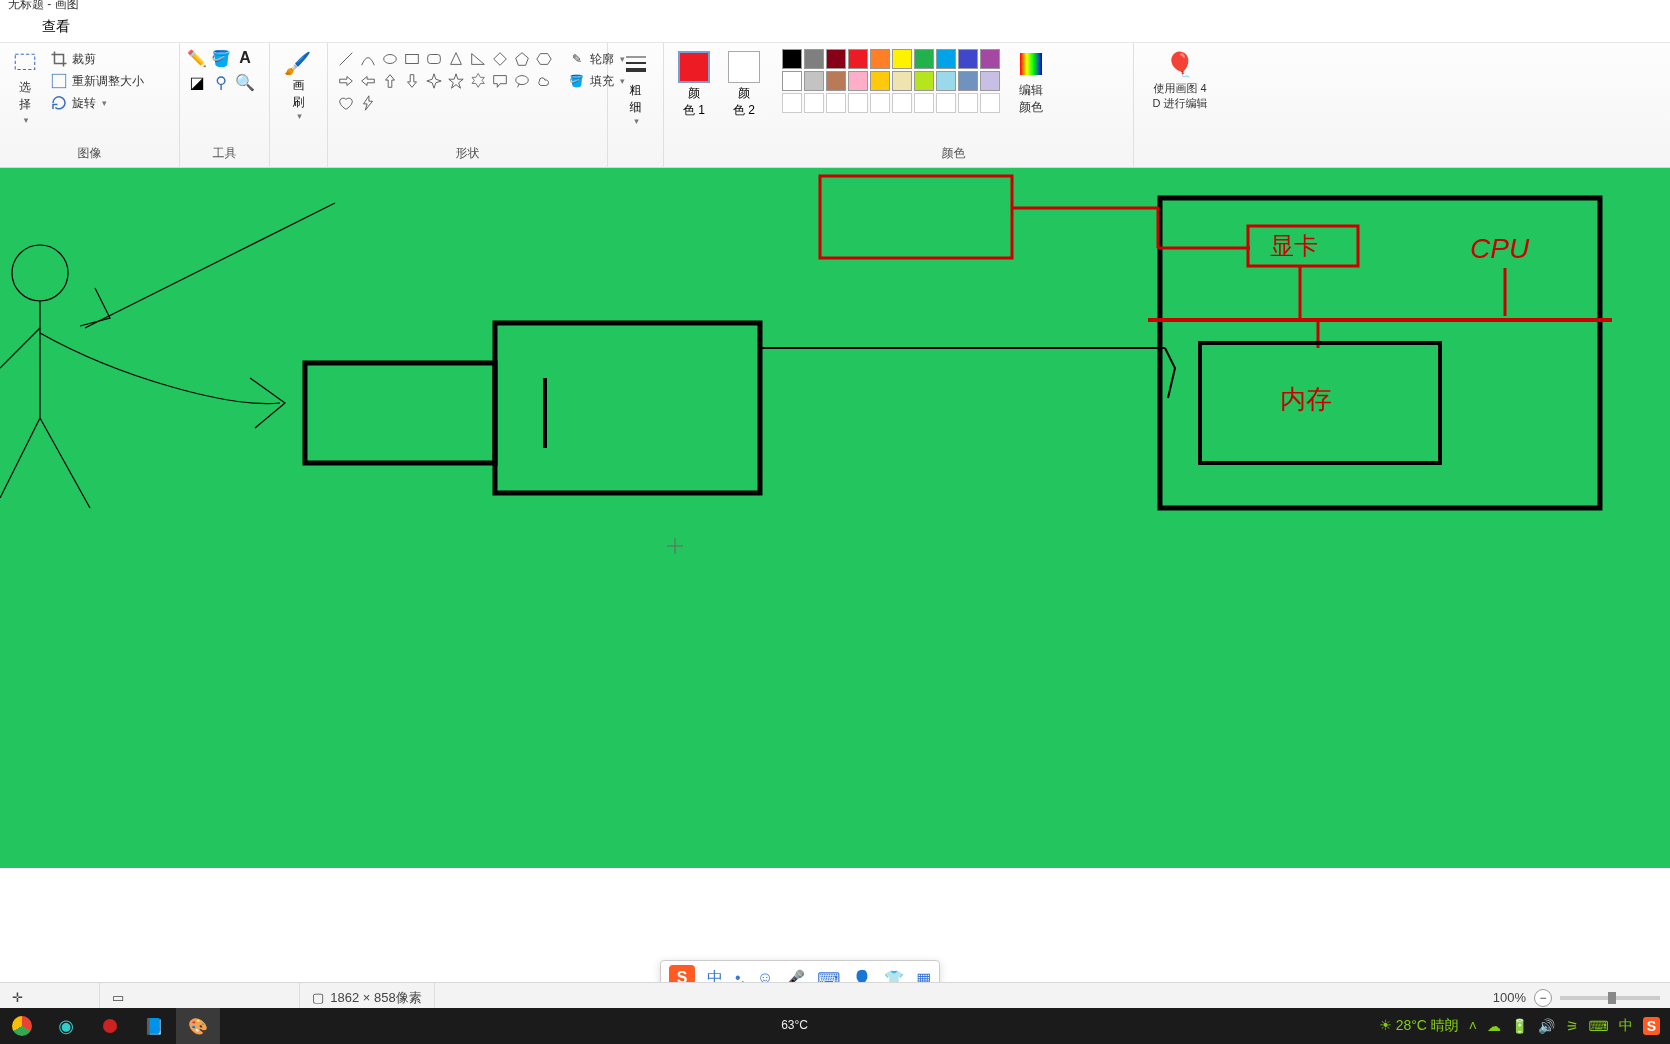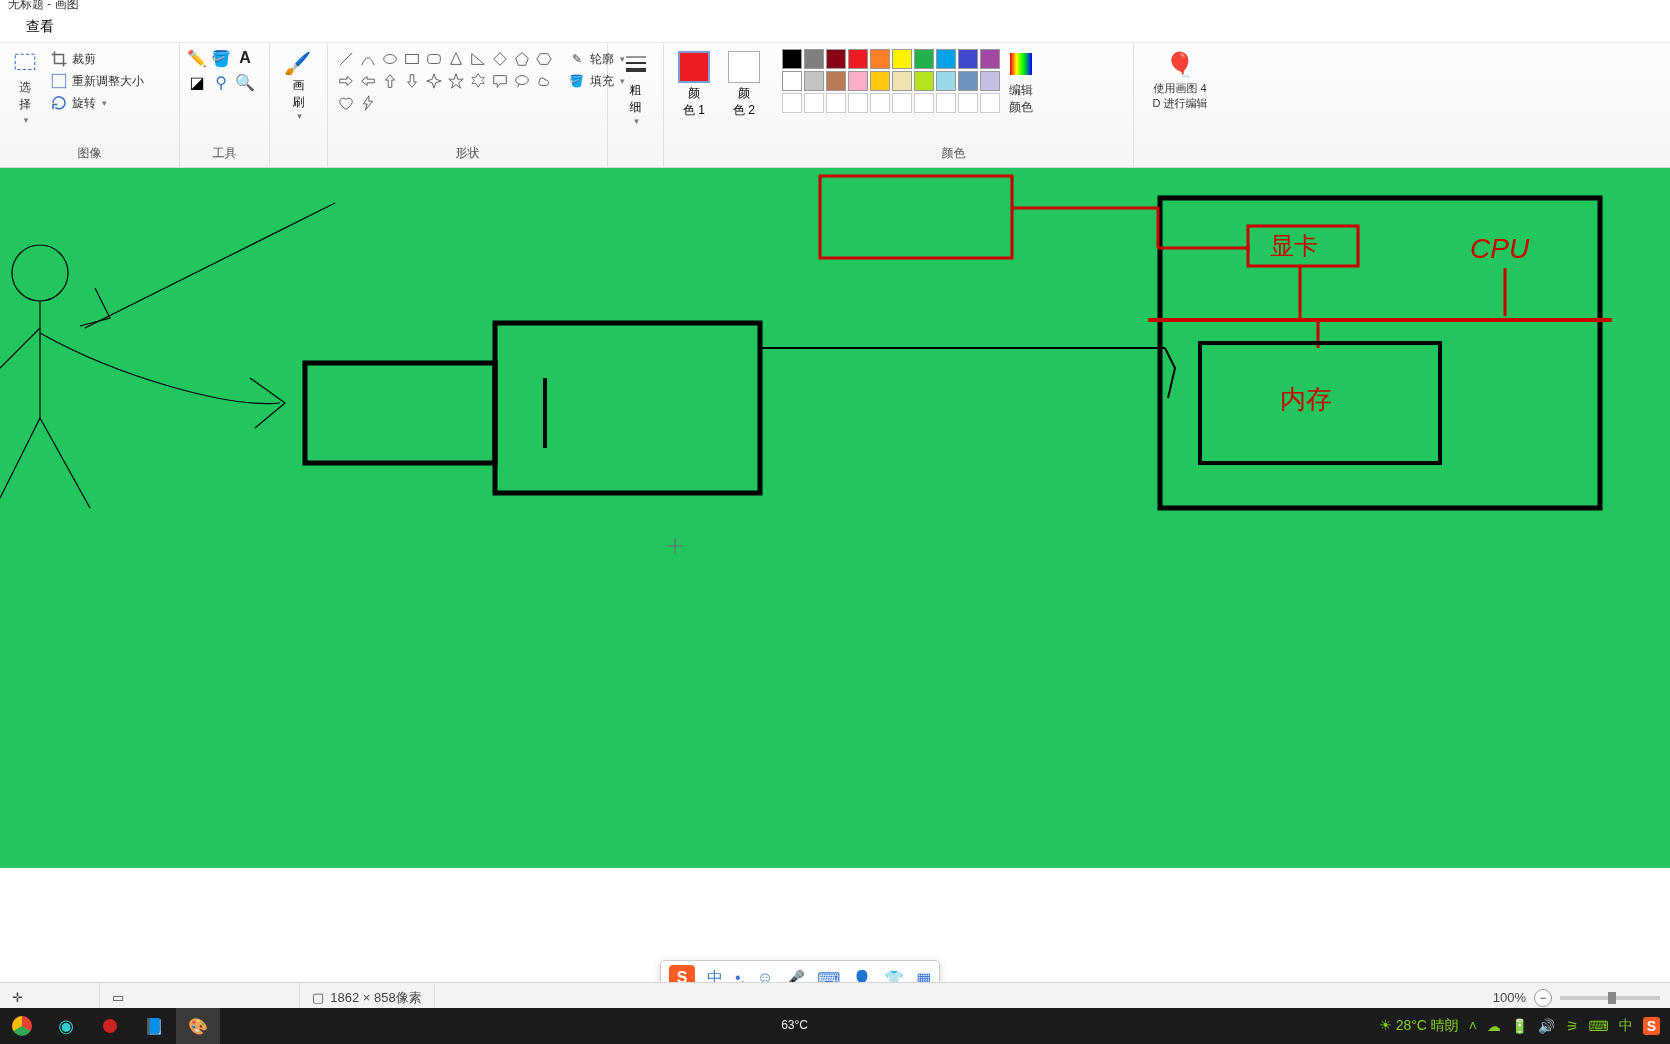--- a/index.html
+++ b/index.html
@@ -3,21 +3,21 @@
   <meta charset="utf-8">
   <style>
     * { margin: 0; padding: 0; box-sizing: border-box; font-family: "Microsoft YaHei", "Segoe UI", sans-serif; }
     body { background: #fff; width: 1670px; height: 1044px; overflow: hidden; position: relative; }
     
     
     .titlebar { height: 12px; background: #fff; font-size: 12px; padding-left: 8px; color: #333; }
     .titlebar span { position: relative; top: -4px; }
     
     
-    .tabrow { height: 30px; background: #fff; display: flex; align-items: center; padding-left: 12px; font-size: 14px; border-bottom: 0; }
+    .tabrow { height: 30px; background: #fff; display: flex; align-items: center; padding-left: 28px; font-size: 14px; border-bottom: 0; }
     .tabrow .tab { padding: 4px 14px; cursor: pointer; }
     
     
     .ribbon { height: 126px; background: linear-gradient(#fdfdfd,#f5f5f5); border-bottom: 1px solid #d8d8d8; border-top: 1px solid #e8e8e8; display: flex; }
     .group { border-right: 1px solid #e0e0e0; height: 100%; display: flex; flex-direction: column; }
     .group-top { flex: 1; display: flex; align-items: flex-start; padding: 6px 8px 2px 8px; gap: 6px; }
     .group-label { height: 22px; font-size: 12px; text-align: center; color: #555; }
     
     .big-btn { display: flex; flex-direction: column; align-items: center; justify-content: flex-end; gap: 2px; cursor: pointer; padding: 2px 4px; font-size: 12px; color: #333; }
     .mini-row { display: flex; align-items: center; gap: 4px; font-size: 12px; color: #333; cursor: pointer; white-space: nowrap; padding: 1px 2px; }
@@ -300,21 +300,21 @@
       <div class="color-sel c2">
         <div class="box" style="background:#ffffff"></div>
         <span style="white-space:pre;text-align:center;">颜
 色 2</span>
       </div>
     </div>
     <div class="group-label"></div>
   </div>
 
   <div class="group" style="width:360px;">
-    <div class="group-top" style="gap:4px;">
+    <div class="group-top" style="gap:14px;">
       <div class="palette" id="palette">
           <div class="swatch" style="background: rgb(0, 0, 0);"></div>
           <div class="swatch" style="background: rgb(127, 127, 127);"></div>
           <div class="swatch" style="background: rgb(136, 0, 21);"></div>
           <div class="swatch" style="background: rgb(237, 28, 36);"></div>
           <div class="swatch" style="background: rgb(255, 127, 39);"></div>
           <div class="swatch" style="background: rgb(255, 242, 0);"></div>
           <div class="swatch" style="background: rgb(34, 177, 76);"></div>
           <div class="swatch" style="background: rgb(0, 162, 232);"></div>
           <div class="swatch" style="background: rgb(63, 72, 204);"></div>

